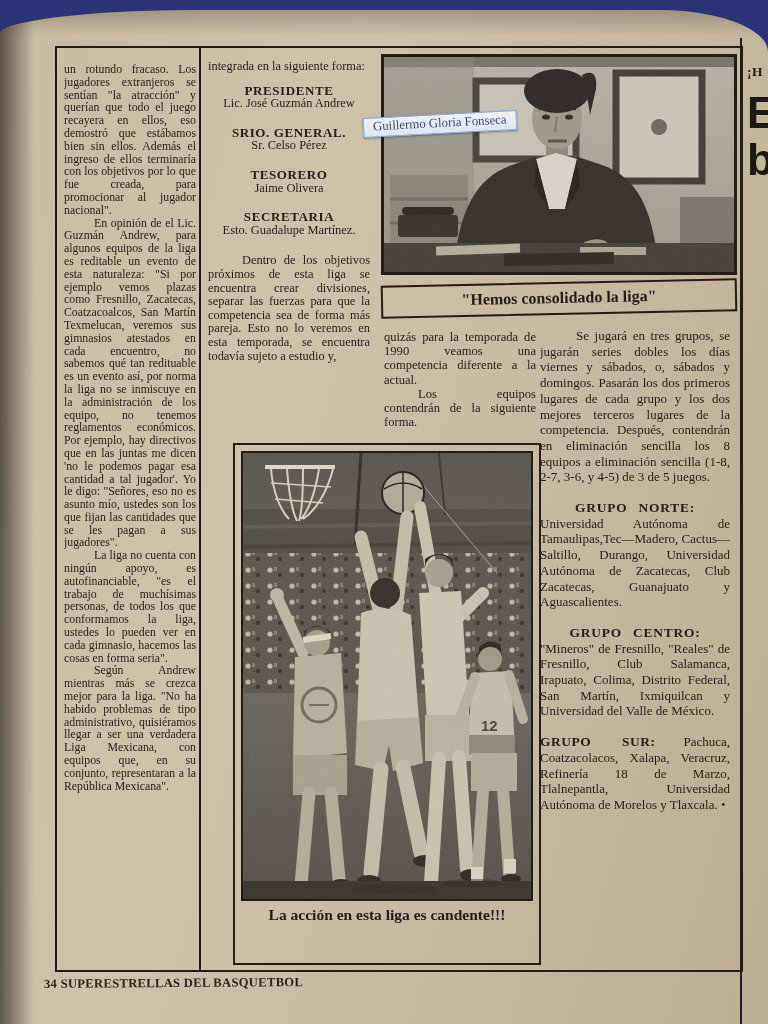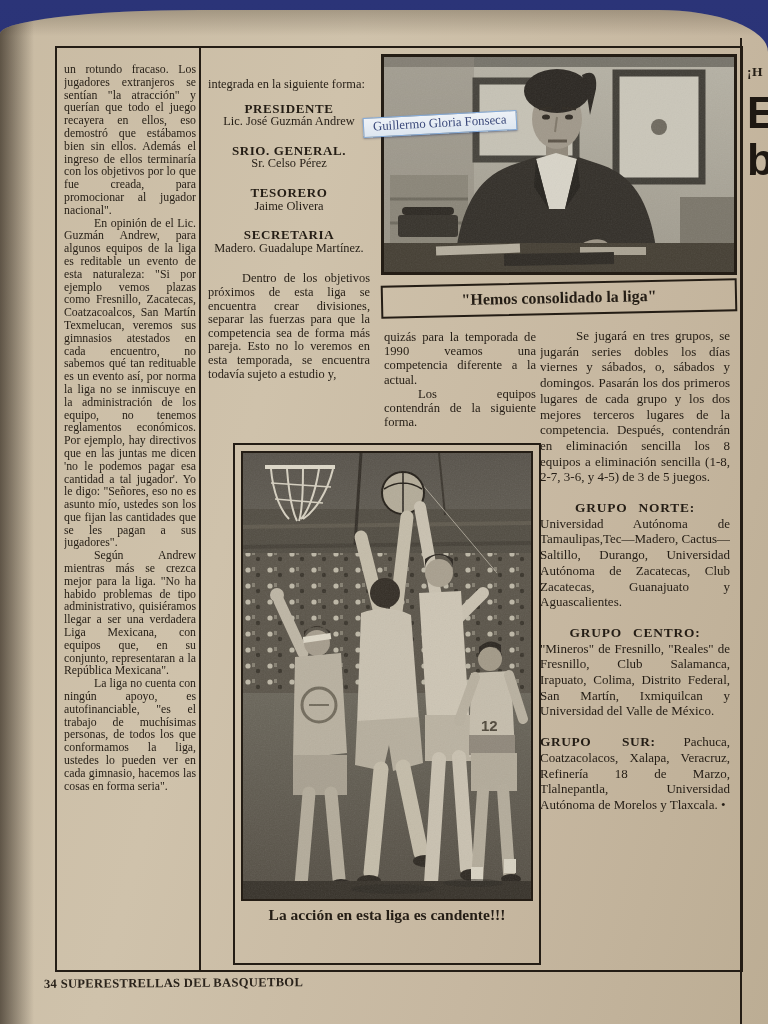--- a/index.html
+++ b/index.html
@@ -22,21 +22,21 @@
     border:2px solid #241d15;}
   .col-divider{position:absolute;left:199px;top:36px;width:2px;height:924px;background:#241d15;}
 
   p{margin:0;}
   .jtext{text-align:justify;hyphens:none;}
 
   .col-left{position:absolute;left:64px;top:53px;width:132px;height:902px;
     font-size:11.8px;line-height:12.8px;overflow:hidden;}
   .col-left p+p{text-indent:30px;}
 
-  .col-mid{position:absolute;left:208px;top:68px;width:162px;height:400px;
+  .col-mid{position:absolute;left:208px;top:50px;width:162px;height:400px;
     font-size:12.4px;line-height:13.6px;overflow:hidden;}
   .officers{margin-top:10px;}
   .officer{text-align:center;margin-bottom:15px;}
   .officer .o-title{font-weight:700;font-size:13px;letter-spacing:.6px;}
   .officer .o-name{font-size:12.4px;}
   .mid-par{text-indent:34px;margin-top:17px;}
 
   .photo-top-wrap{position:absolute;left:381px;top:44px;width:356px;}
   .photo-box-top{border:3px solid #241d15;background:#a7a295;line-height:0;}
   .name-label{
@@ -77,42 +77,42 @@
 
 <div class="paper">
   <div class="top-shadow"></div>
 
   <div class="main-frame"></div>
   <div class="col-divider"></div>
 
   <div class="col-left">
     <p class="jtext">un rotundo fracaso. Los jugadores extranjeros se sentían "la atracción" y querían que todo el juego recayera en ellos, eso demostró que estábamos bien sin ellos. Además el ingreso de ellos terminaría con los objetivos por lo que fue creada, para promocionar al jugador nacional".</p>
     <p class="jtext">En opinión de el Lic. Guzmán Andrew, para algunos equipos de la liga es reditable un evento de esta naturaleza: "Si por ejemplo vemos plazas como Fresnillo, Zacatecas, Coatzacoalcos, San Martín Texmelucan, veremos sus gimnasios atestados en cada encuentro, no sabemos qué tan redituable es un evento así, por norma la liga no se inmiscuye en la administración de los equipo, no tenemos reglamentos económicos. Por ejemplo, hay directivos que en las juntas me dicen 'no le podemos pagar esa cantidad a tal jugador'. Yo le digo: "Señores, eso no es asunto mío, ustedes son los que fijan las cantidades que se les pagan a sus jugadores".</p>
+    <p class="jtext">La liga no cuenta con ningún apoyo, es autofinanciable, "es el trabajo de muchísimas personas, de todos los que conformamos la liga, ustedes lo pueden ver en cada gimnasio, hacemos las cosas en forma seria".</p>
     <p class="jtext">Según Andrew mientras más se crezca mejor para la liga. "No ha habido problemas de tipo administrativo, quisiéramos llegar a ser una verdadera Liga Mexicana, con equipos que, en su conjunto, representaran a la República Mexicana".</p>
-    <p class="jtext">La liga no cuenta con ningún apoyo, es autofinanciable, "es el trabajo de muchísimas personas, de todos los que conformamos la liga, ustedes lo pueden ver en cada gimnasio, hacemos las cosas en forma seria".</p>
   </div>
 
   <div class="col-mid">
     <p class="jtext">integrada en la siguiente forma:</p>
     <div class="officers">
       <div class="officer">
         <div class="o-title">PRESIDENTE</div>
         <div class="o-name">Lic. José Guzmán Andrew</div>
       </div>
       <div class="officer">
         <div class="o-title">SRIO. GENERAL.</div>
         <div class="o-name">Sr. Celso Pérez</div>
       </div>
       <div class="officer">
         <div class="o-title">TESORERO</div>
         <div class="o-name">Jaime Olivera</div>
       </div>
       <div class="officer">
         <div class="o-title">SECRETARIA</div>
-        <div class="o-name">Madero. Guadalupe Martínez.</div>
+        <div class="o-name">Esto. Guadalupe Martínez.</div>
       </div>
     </div>
     <p class="jtext mid-par">Dentro de los objetivos próximos de esta liga se encuentra crear divisiones, separar las fuerzas para que la competencia sea de forma más pareja. Esto no lo veremos en esta temporada, se encuentra todavía sujeto a estudio y,</p>
   </div>
 
   <div class="photo-top-wrap">
     <div class="name-label">
       <span>Guillermo Gloria Fonseca</span>
     </div>
     <div class="photo-box-top">

